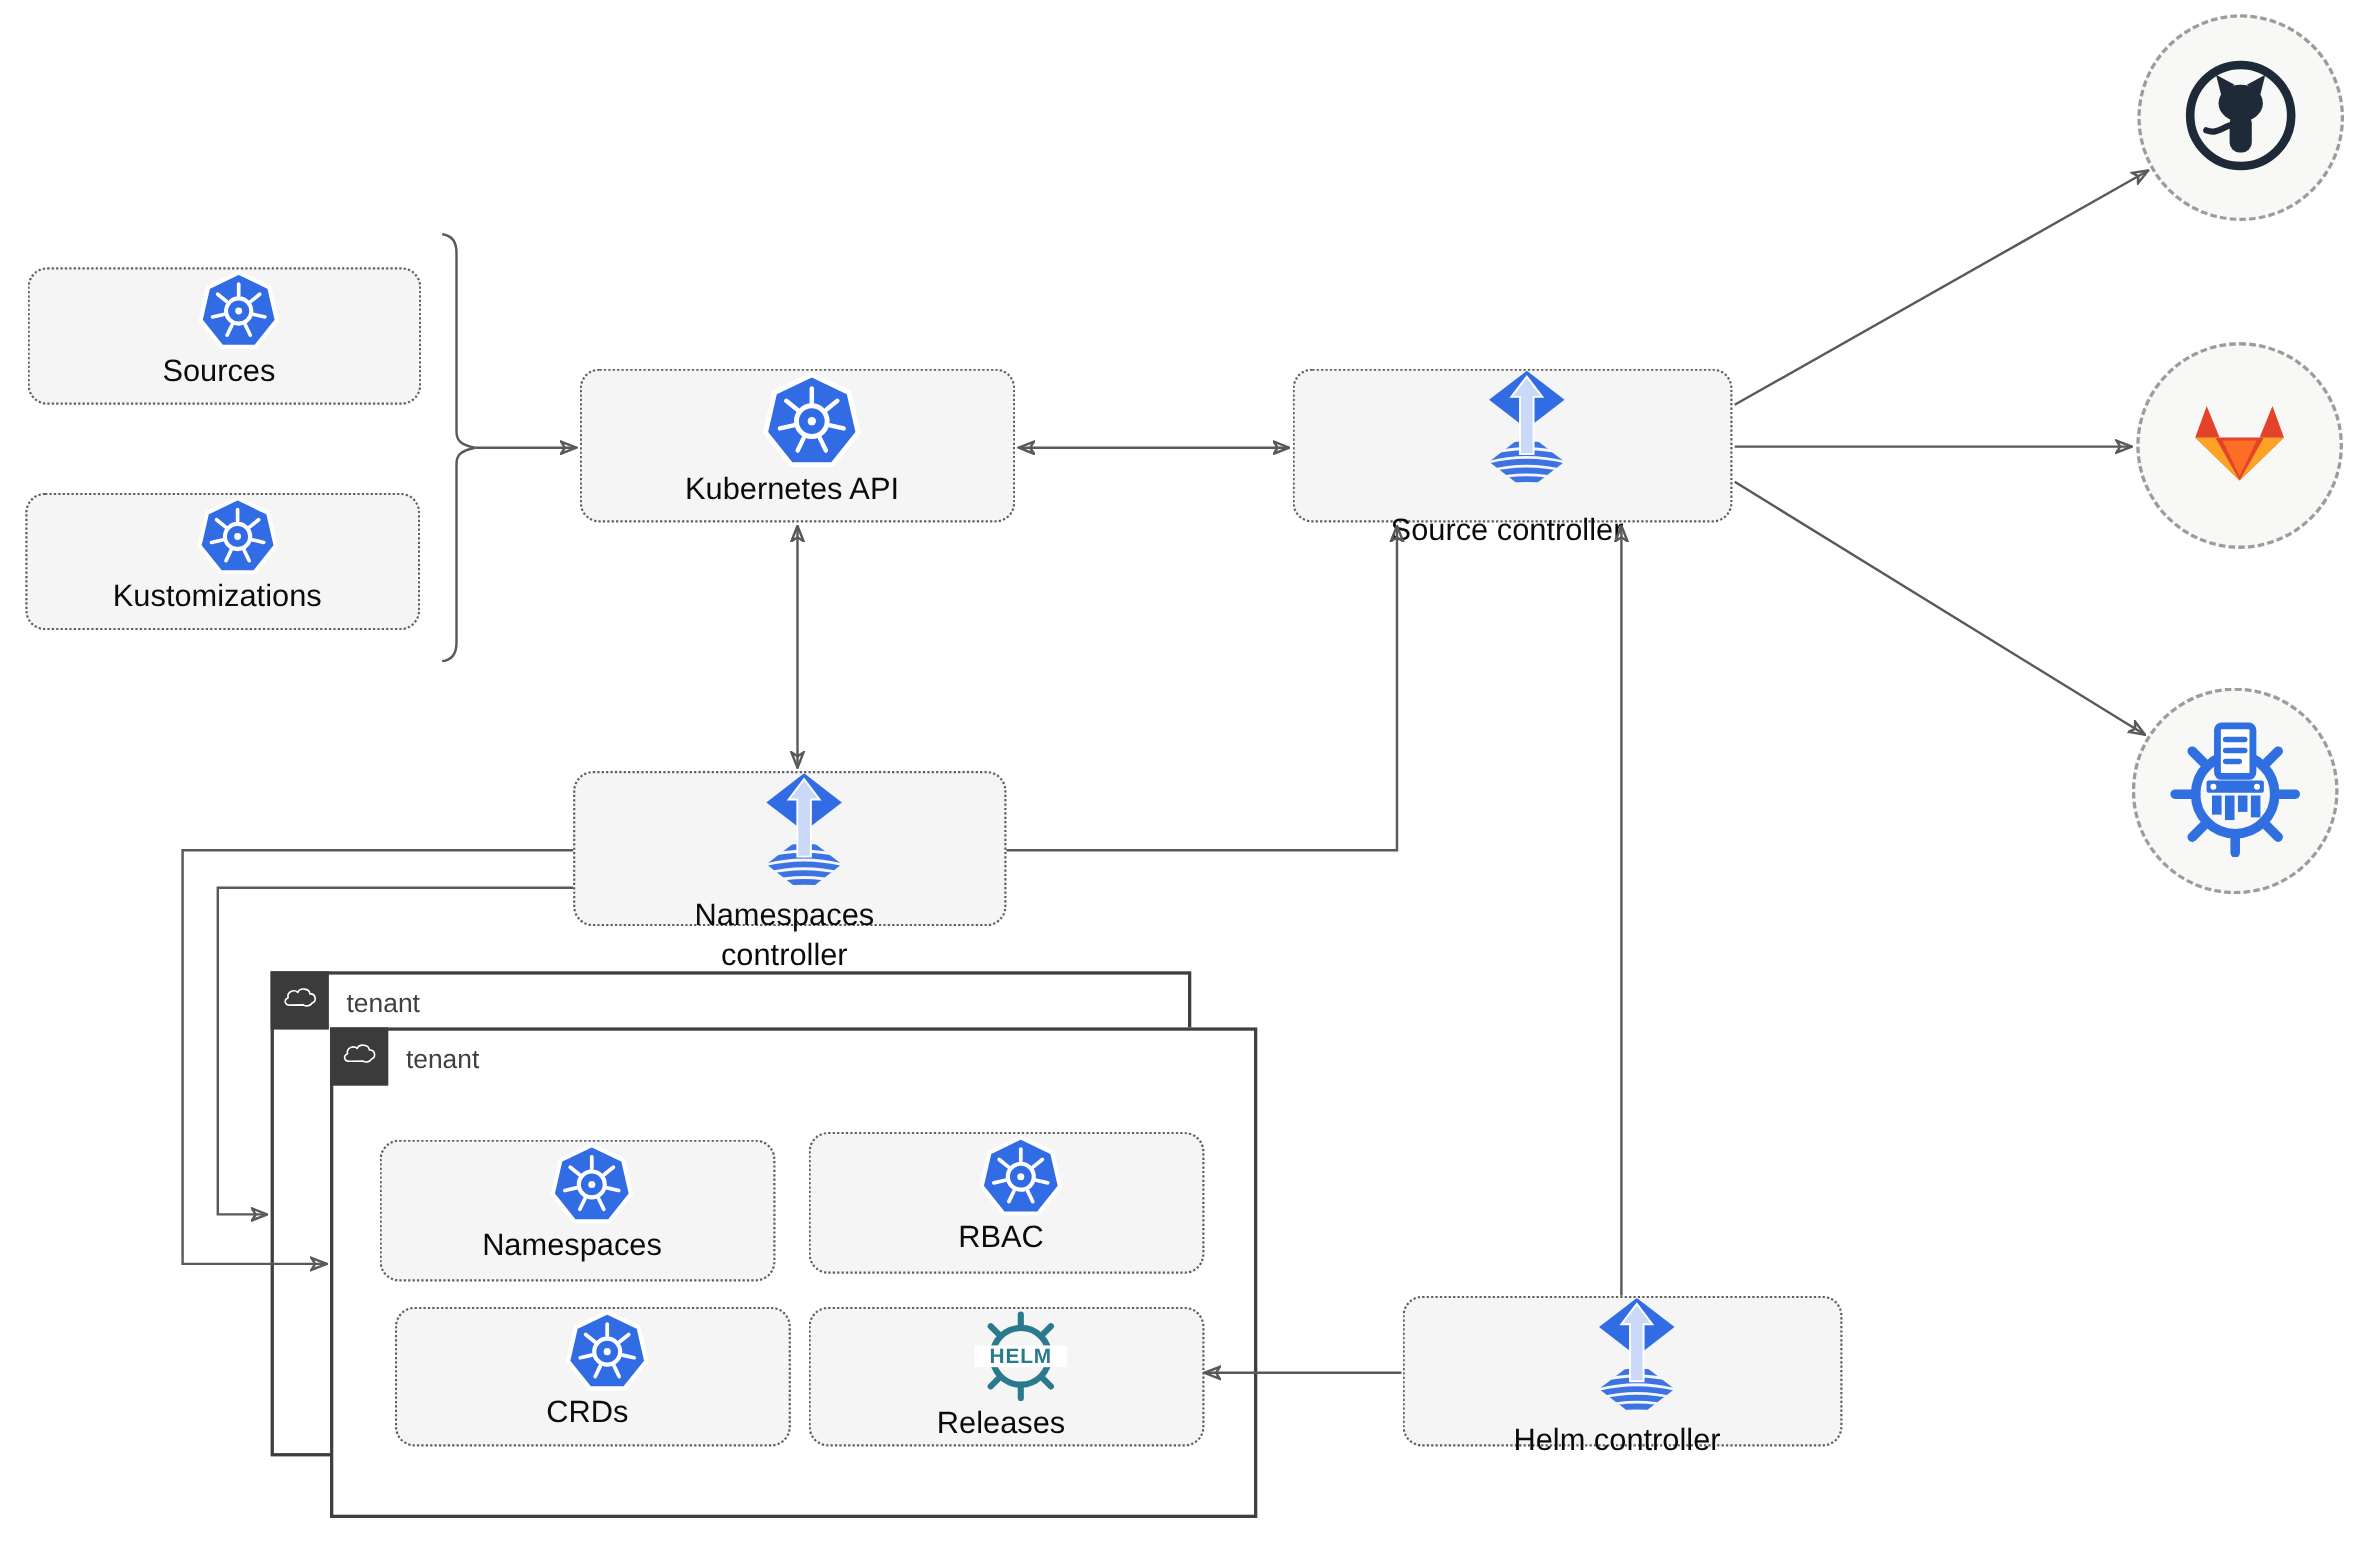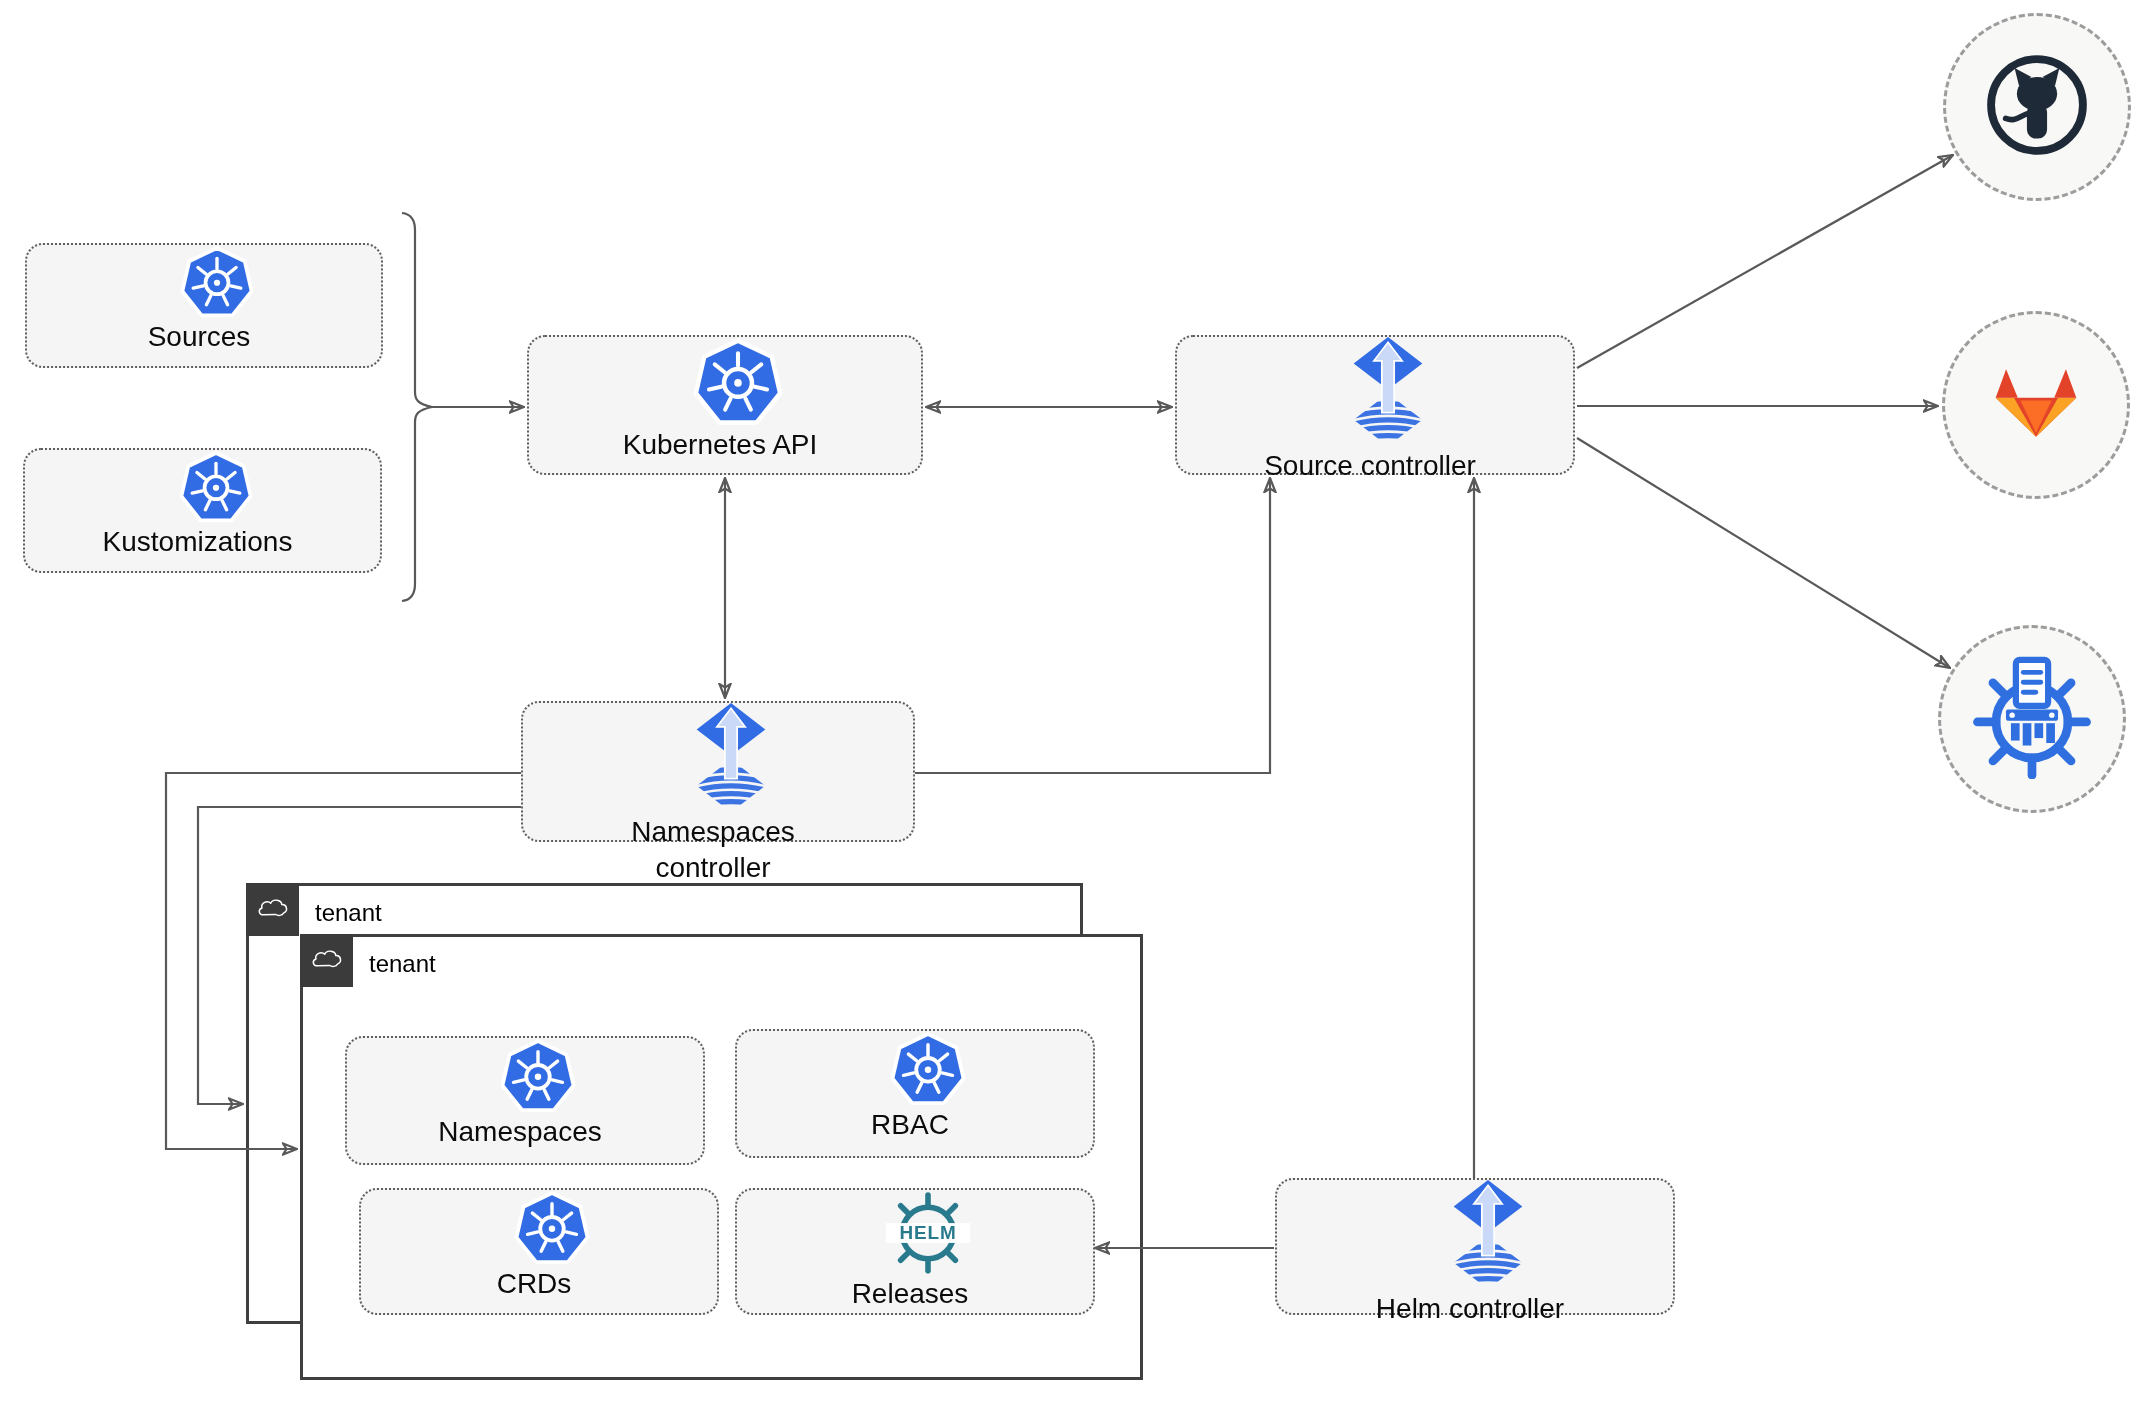--- a/index.html
+++ b/index.html
@@ -22,21 +22,21 @@
   
   .tenant{
     position:absolute;box-sizing:border-box;background:#ffffff;
     border:3px solid var(--tenant-border,#3f3f3f);
   }
   .tenant .tab{
     position:absolute;top:-3px;left:-3px;width:53px;height:53px;
     background:var(--tenant-tab,#3b3b3b);
     display:flex;align-items:center;justify-content:center;
   }
-  .tenant .tlabel{position:absolute;left:66px;top:13px;font-size:24px;color:#000000;}
+  .tenant .tlabel{position:absolute;left:66px;top:13px;font-size:24px;color:#404040;}
   .tenant.back{left:246px;top:883px;width:837px;height:441px;z-index:1;}
   .tenant.front{left:300px;top:934px;width:843px;height:446px;z-index:2;}
   
   .repo-circle{
     position:absolute;width:188px;height:188px;border-radius:50%;box-sizing:border-box;
     border:3px dashed var(--circle-border,#9c9c9c);
     background:var(--circle-fill,#f8f8f6);
     display:flex;align-items:center;justify-content:center;z-index:3;
   }
   
@@ -233,21 +233,21 @@
       </span>
     <span class="lbl">Kustomizations</span>
   </div>
 
   <div class="node" style="left:1175px;top:335px;width:400px;height:140px;">
     <span class="icn">
         <svg width="88" height="111">
           <use href="#flux-logo"></use>
         </svg>
       </span>
-    <span class="lbl" style="max-width:220px;margin:0 auto;">Source controller</span>
+    <span class="lbl" style="max-width:220px;margin:16px auto;">Source controller</span>
   </div>
 
   <div class="node" style="left:521px;top:701px;width:394px;height:141px;">
     <span class="icn">
         <svg width="88" height="111">
           <use href="#flux-logo"></use>
         </svg>
       </span>
     <span class="lbl" style="max-width:220px;margin:0 auto;">Namespaces controller</span>
   </div>

